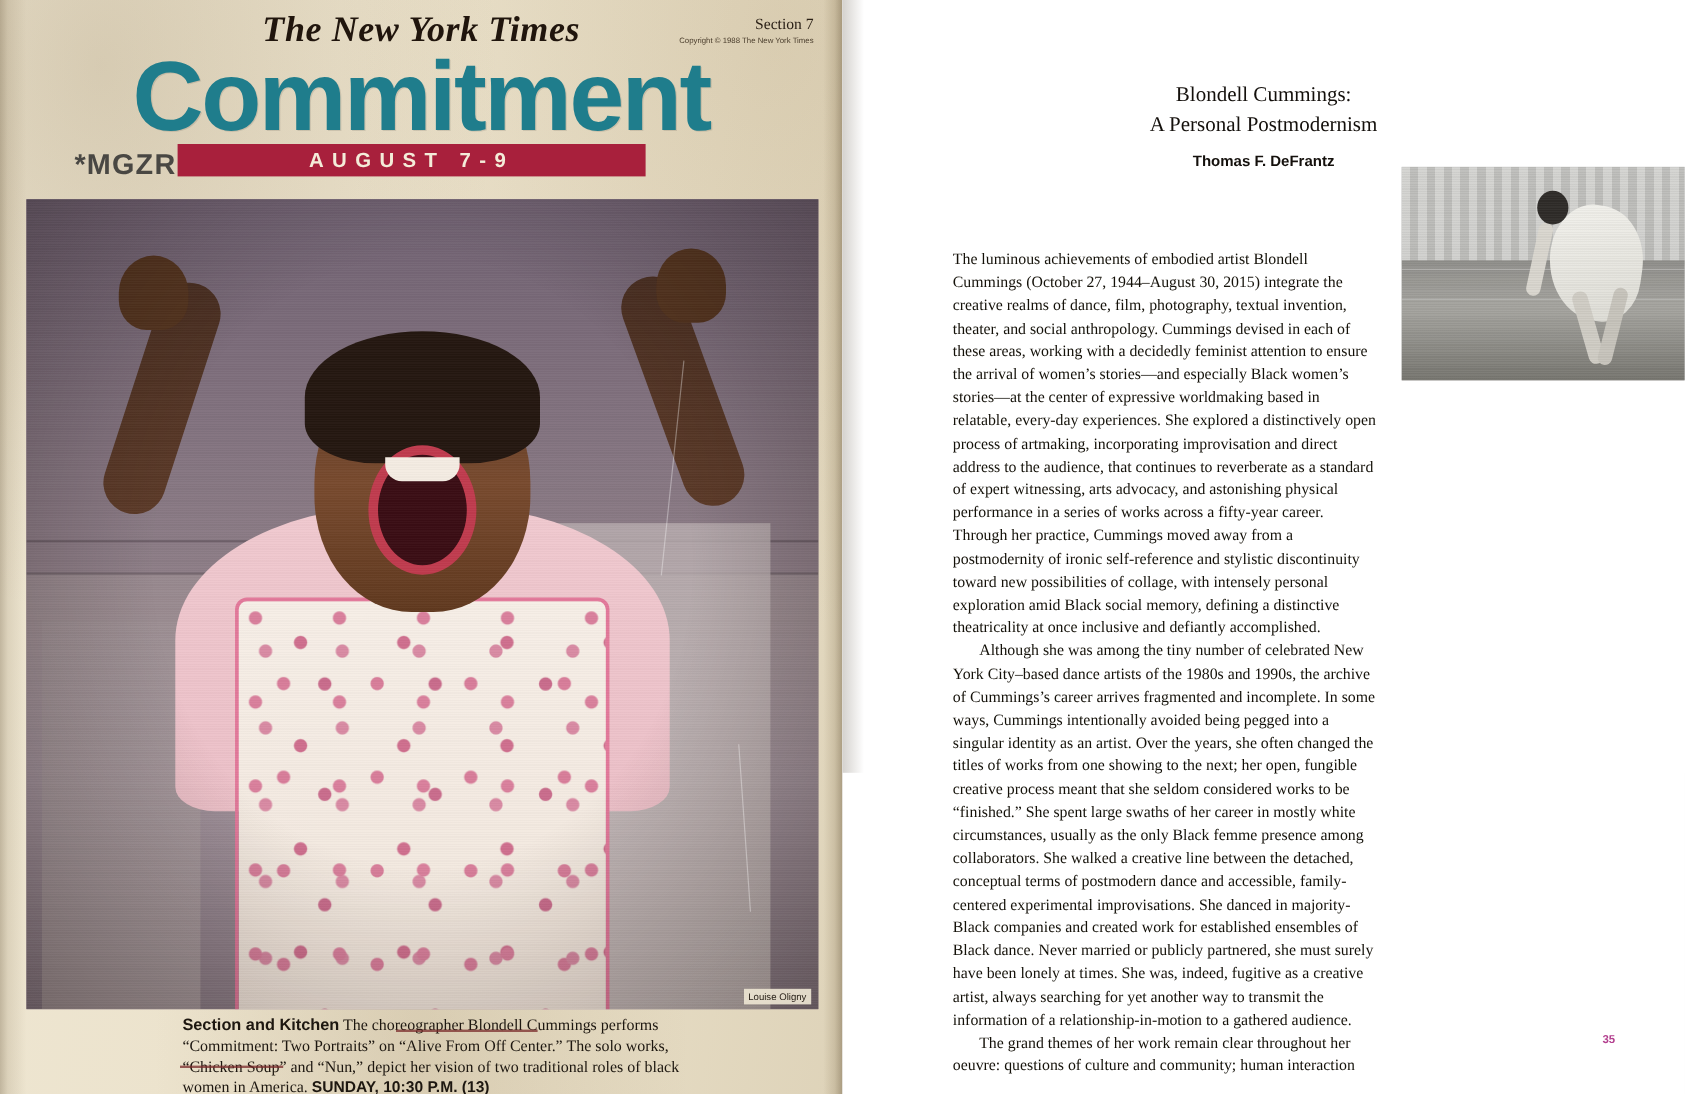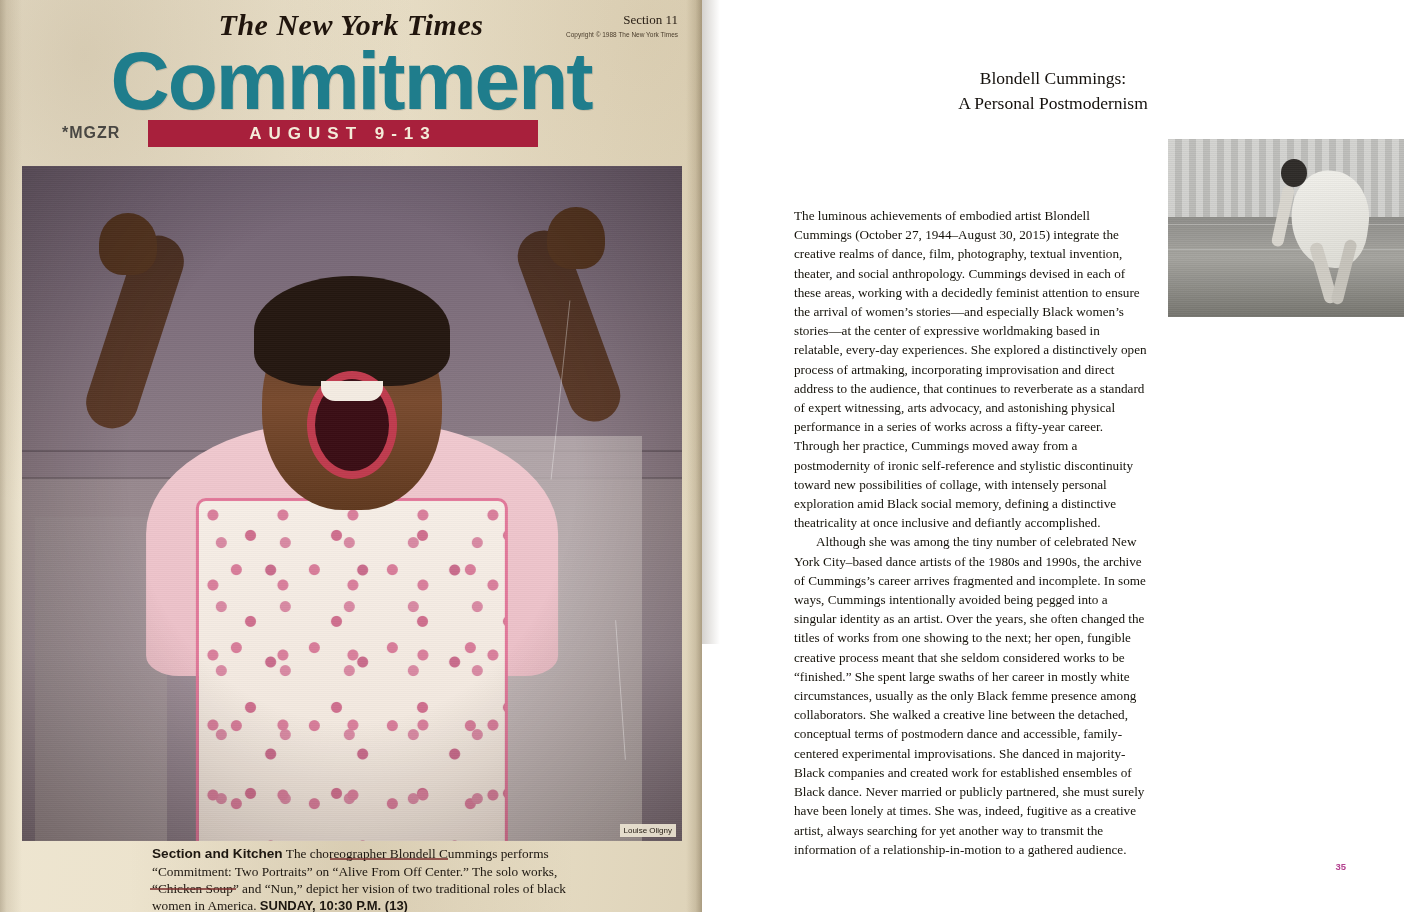--- a/index.html
+++ b/index.html
@@ -117,21 +117,21 @@
     font-size: 17px;
     letter-spacing: 7px;
     color: #f4ecd9;
   }
   .mgzr-stamp {
     position: absolute;
     top: 124px;
     left: 62px;
     font-family: "Liberation Sans", sans-serif;
     font-weight: bold;
-    font-size: 16px;
+    font-size: 24px;
     letter-spacing: 1px;
     color: #2a2a2a;
     opacity: 0.82;
     z-index: 4;
   }
 
   
   .cover-photo {
     position: absolute;
     left: 22px;
@@ -444,28 +444,28 @@
 <div class="spread">
 
   <div class="left-page">
     <div class="paper-grain"></div>
 
     <div class="masthead">
       <div class="nyt-logo">The New York Times</div>
     </div>
 
     <div class="section-info">
-      <div class="section-label">Section 11</div>
+      <div class="section-label">Section 7</div>
       <div class="copyright-line">Copyright © 1988 The New York Times</div>
     </div>
 
     <div class="television-word">Commitment</div>
 
     <div class="date-bar">
-      <span>AUGUST 9-13</span>
+      <span>AUGUST 7-9</span>
     </div>
 
     <div class="mgzr-stamp">*MGZR</div>
 
     <div class="cover-photo">
       <div class="photo-bg"></div>
       <div class="wall-panel"></div>
       <div class="wall-line" style="top:42%"></div>
       <div class="wall-line" style="top:46%"></div>
       <div class="door-frame"></div>
@@ -505,24 +505,26 @@
   </div>
 
   <div class="right-page">
     <div class="gutter-shadow"></div>
 
     <div class="article-title">
       <div>Blondell Cummings:</div>
       <div>A Personal Postmodernism</div>
     </div>
 
+    <div class="article-author">Thomas F. DeFrantz</div>
 
     <div class="body-column">
       <p>The luminous achievements of embodied artist Blondell Cummings (October 27, 1944–August 30, 2015) integrate the creative realms of dance, film, photography, textual invention, theater, and social anthropology. Cummings devised in each of these areas, working with a decidedly feminist attention to ensure the arrival of women’s stories—and especially Black women’s stories—at the center of expressive worldmaking based in relatable, every-day experiences. She explored a distinctively open process of artmaking, incorporating improvisation and direct address to the audience, that continues to reverberate as a standard of expert witnessing, arts advocacy, and astonishing physical performance in a series of works across a fifty-year career. Through her practice, Cummings moved away from a postmodernity of ironic self-reference and stylistic discontinuity toward new possibilities of collage, with intensely personal exploration amid Black social memory, defining a distinctive theatricality at once inclusive and defiantly accomplished.</p>
       <p>Although she was among the tiny number of celebrated New York City–based dance artists of the 1980s and 1990s, the archive of Cummings’s career arrives fragmented and incomplete. In some ways, Cummings intentionally avoided being pegged into a singular identity as an artist. Over the years, she often changed the titles of works from one showing to the next; her open, fungible creative process meant that she seldom considered works to be “finished.” She spent large swaths of her career in mostly white circumstances, usually as the only Black femme presence among collaborators. She walked a creative line between the detached, conceptual terms of postmodern dance and accessible, family-centered experimental improvisations. She danced in majority-Black companies and created work for established ensembles of Black dance. Never married or publicly partnered, she must surely have been lonely at times. She was, indeed, fugitive as a creative artist, always searching for yet another way to transmit the information of a relationship-in-motion to a gathered audience.</p>
+      <p>The grand themes of her work remain clear throughout her oeuvre: questions of culture and community; human interaction</p>
     </div>
 
     <div class="page-number">35</div>
   </div>
 
   <div class="side-image">
     <div class="si-wall"></div>
     <div class="si-floor"></div>
     <div class="si-floorline" style="top:48%"></div>
     <div class="si-floorline" style="top:62%"></div>

